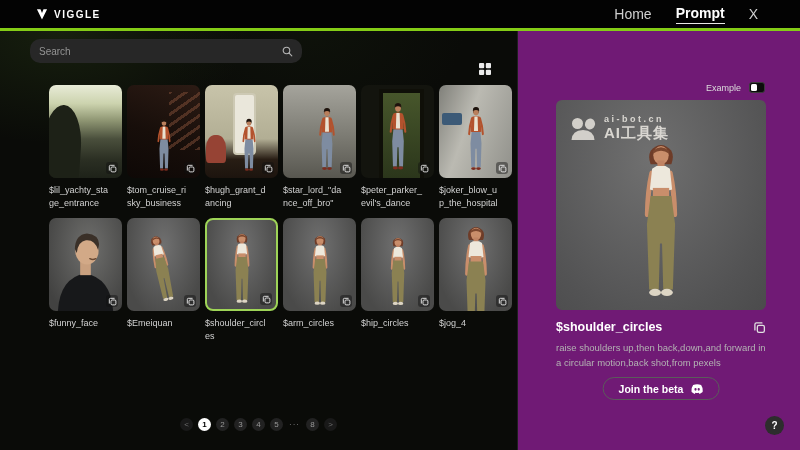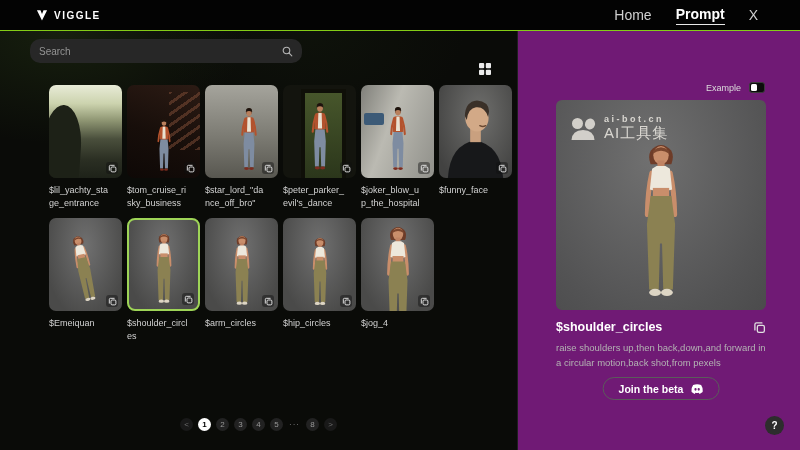--- a/index.html
+++ b/index.html
@@ -2,21 +2,21 @@
 <html><head>
 <meta charset="utf-8">
 <style>
   * { margin:0; padding:0; box-sizing:border-box; }
   html,body { background:#000; }
   body { font-family:"Liberation Sans","DejaVu Sans",sans-serif; }
   #app { position:relative; width:800px; height:450px; overflow:hidden; background:#0a0a0a; }
 
   
   .header { position:absolute; left:0; top:0; width:800px; height:31px; background:#030303;
-            border-bottom:1px solid #84cc16; display:flex; align-items:center; justify-content:space-between; z-index:5; }
+            border-bottom:3px solid #84cc16; display:flex; align-items:center; justify-content:space-between; z-index:5; }
   .brand { display:flex; align-items:center; gap:6px; margin-left:36px; }
   .brand svg { width:12px; height:12px; }
   .brand-name { color:#fff; font-size:10px; font-weight:bold; letter-spacing:1.5px; }
   .nav { display:flex; align-items:center; gap:24px; margin-right:42px; }
   .nav-item { color:#cfcfcf; font-size:14px; cursor:pointer; }
   .nav-item.active { color:#fff; font-weight:bold; border-bottom:1px solid #e8e8e8; padding-bottom:2px; }
 
   
   .left-panel { position:absolute; left:0; top:31px; width:517px; height:419px;
     background:
@@ -85,21 +85,21 @@
   .example-label { color:#dcdcdc; font-size:9px; }
   .toggle { width:16px; height:11px; background:#0c0c0c; border:1px solid #3c3c3c; border-radius:3px;
             display:flex; align-items:center; padding:0 1px; cursor:pointer; }
   .toggle-handle { width:6px; height:7px; background:#fff; border-radius:1.5px; }
 
   .preview-card { position:absolute; left:38px; top:69px; width:210px; height:210px; border-radius:6px; overflow:hidden;
                   background:radial-gradient(ellipse at 45% 28%, #707070 0%, #535354 75%, #4b4b4c 100%); }
   .watermark { position:absolute; left:13px; top:14px; display:flex; align-items:center; gap:7px; opacity:.92; }
   .watermark svg { width:28px; height:24px; }
   .wm-text .wm-line1 { color:#e3e0da; font-size:9px; font-weight:bold; letter-spacing:2.5px; }
-  .wm-text .wm-line2 { color:#e3e0da; font-size:15px; font-weight:normal; letter-spacing:1px; }
+  .wm-text .wm-line2 { color:#e3e0da; font-size:15px; font-weight:bold; letter-spacing:1px; }
   .preview-fig { position:absolute; left:50%; bottom:5px; transform:translateX(-50%); }
 
   .preview-title-row { position:absolute; left:38px; top:289px; width:210px; display:flex; justify-content:space-between; align-items:center; }
   .preview-title { color:#fff; font-size:12.5px; font-weight:bold; }
   .title-copy { color:#e0e0e0; cursor:pointer; display:flex; }
   .title-copy svg { width:13px; height:13px; }
   .preview-desc { position:absolute; left:38px; top:309px; width:214px; color:#b3b3b3; font-size:9.5px; line-height:15px; }
 
   .join-button { position:absolute; left:143px; top:346px; transform:translateX(-50%); height:23px;
                  display:flex; align-items:center; gap:7px; padding:0 15px; border:1px solid #5b5b5b; border-radius:12px;
@@ -213,20 +213,33 @@
             </svg>
             <span class="copy-badge">
               <svg viewBox="0 0 24 24">
                 <use href="#sym-copy"></use>
               </svg>
             </span>
           </div>
           <div class="item-label">$tom_cruise_risky_business</div>
         </div>
         <div class="gallery-item">
+          <div class="thumb t-bright-interior">
+            <svg class="fig" style="left:60%" width="31" height="58" viewBox="0 0 60 112">
+              <use href="#sym-man-red"></use>
+            </svg>
+            <span class="copy-badge">
+              <svg viewBox="0 0 24 24">
+                <use href="#sym-copy"></use>
+              </svg>
+            </span>
+          </div>
+          <div class="item-label">$hugh_grant_dancing</div>
+        </div>
+        <div class="gallery-item">
           <div class="thumb t-rubble-city">
             <svg class="fig" style="left:60%" width="37" height="69" viewBox="0 0 60 112">
               <use href="#sym-man-red"></use>
             </svg>
             <span class="copy-badge">
               <svg viewBox="0 0 24 24">
                 <use href="#sym-copy"></use>
               </svg>
             </span>
           </div>

